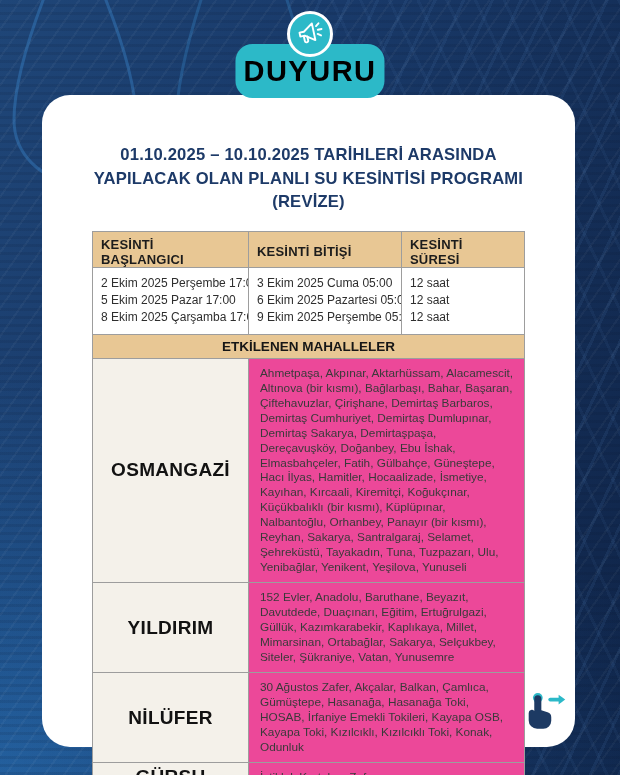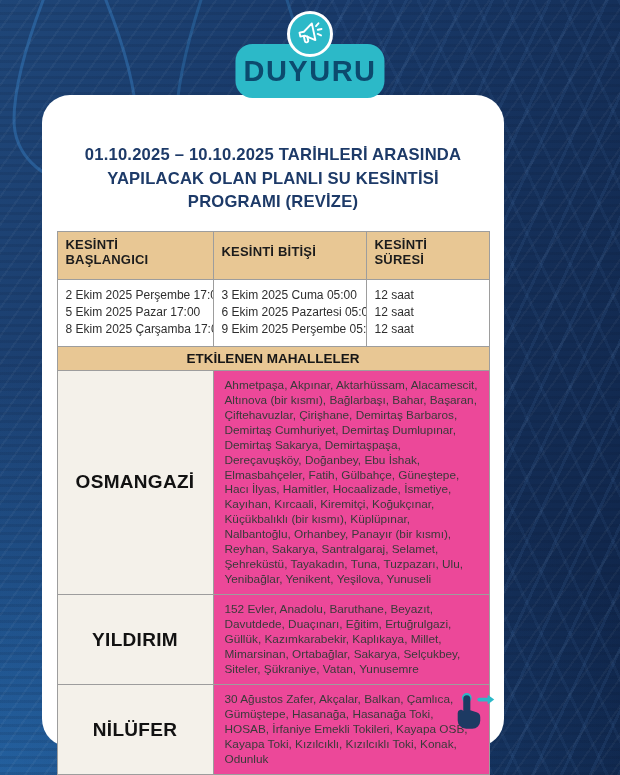--- a/index.html
+++ b/index.html
@@ -25,43 +25,43 @@
       repeating-linear-gradient(115deg, rgba(95,145,205,0.10) 0 3px, rgba(95,145,205,0) 3px 26px),
       repeating-linear-gradient(65deg, rgba(95,145,205,0.07) 0 3px, rgba(95,145,205,0) 3px 26px);
   }
   .drops{ position:absolute; left:-6px; top:-42px; z-index:0; }
 
   .badge-circle{
     position:absolute; left:50%; top:10px; margin-left:-24px; width:48px; height:48px; z-index:4;
   }
   .badge-pill{
     position:absolute; left:50%; top:44px; transform:translateX(-50%); z-index:3;
-    background:#2cb9c8; color:#0c4a6e; border-radius:17px;
+    background:#2cb9c8; color:#000000; border-radius:17px;
     height:54px; line-height:54px; padding:0 8px;
     font-size:29px; font-weight:800; letter-spacing:1.5px;
   }
 
   .card{
-    position:absolute; left:42px; top:95px; width:462px; height:652px; z-index:2;
+    position:absolute; left:42px; top:95px; width:533px; height:652px; z-index:2;
     background:#ffffff; border-radius:28px;
   }
   .card-title{
     margin:48px 30px 0; text-align:center;
     color:#1d3a68; font-weight:800; font-size:16.6px; line-height:1.42; letter-spacing:0.2px;
   }
   .card-title span{ display:block; }
 
   table.tbl{
     width:432px; margin:17px auto 0;
     border-collapse:collapse; table-layout:fixed;
   }
   .tbl th, .tbl td{ border:1px solid #9d9d9d; overflow:hidden; }
   .tbl th{
     background:#e8c794; text-align:left; vertical-align:middle;
-    padding:5px 8px 12px; font-size:13px; font-weight:800; color:#1c1c1c; letter-spacing:0.2px;
+    padding:5px 8px 0; font-size:13px; font-weight:800; color:#1c1c1c; letter-spacing:0.2px;
   }
   .drow td{
     border-top:none; border-bottom:none;
     padding:1.5px 8px; font-size:12px; color:#2e2e2e; white-space:nowrap;
   }
   .drow.r1 td{ padding-top:8px; }
   .drow.r3 td{ padding-bottom:10px; }
   .section td{
     background:#e8c794; text-align:center; font-weight:800;
     font-size:13.5px; color:#161616; padding:4px 20px;

